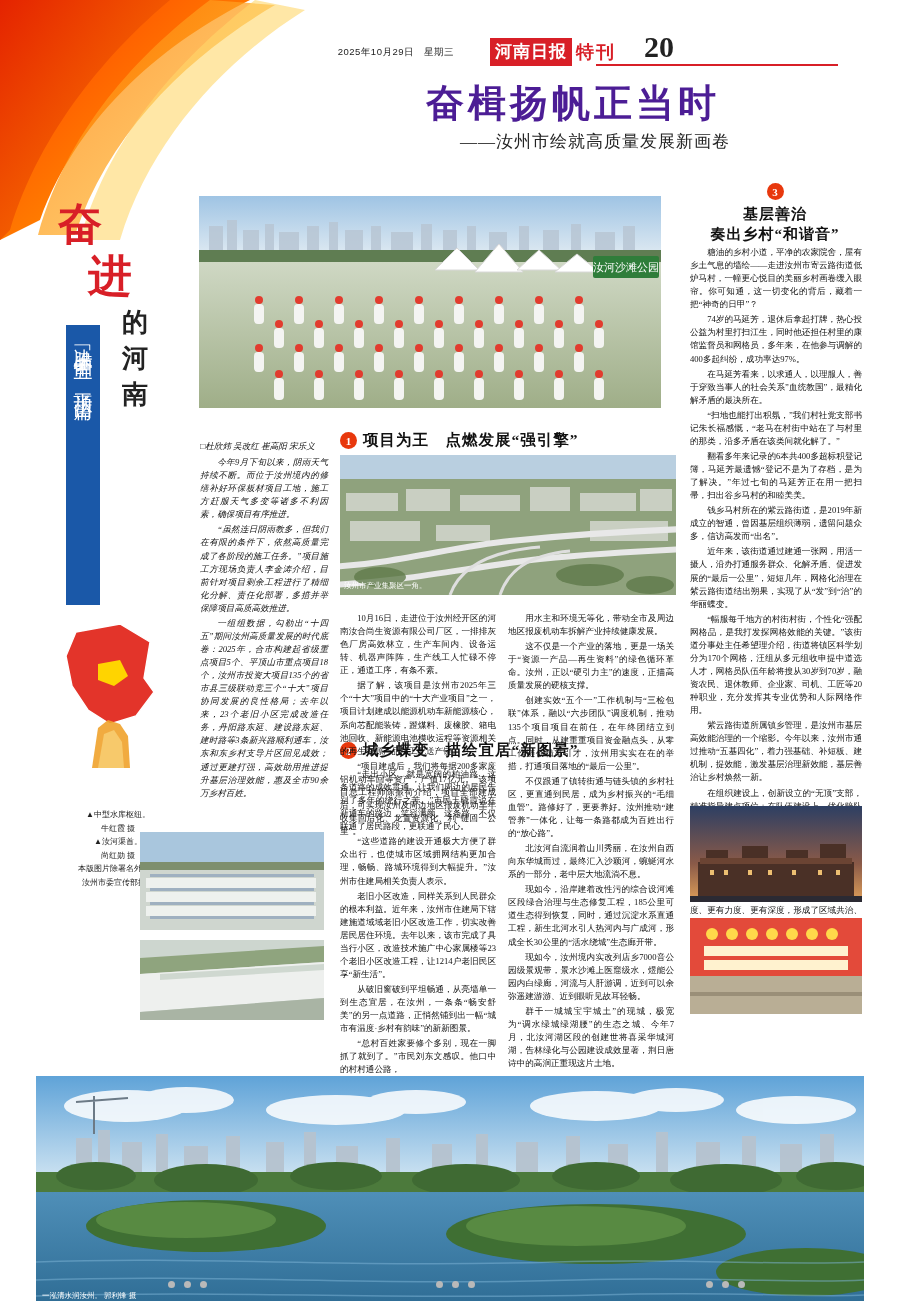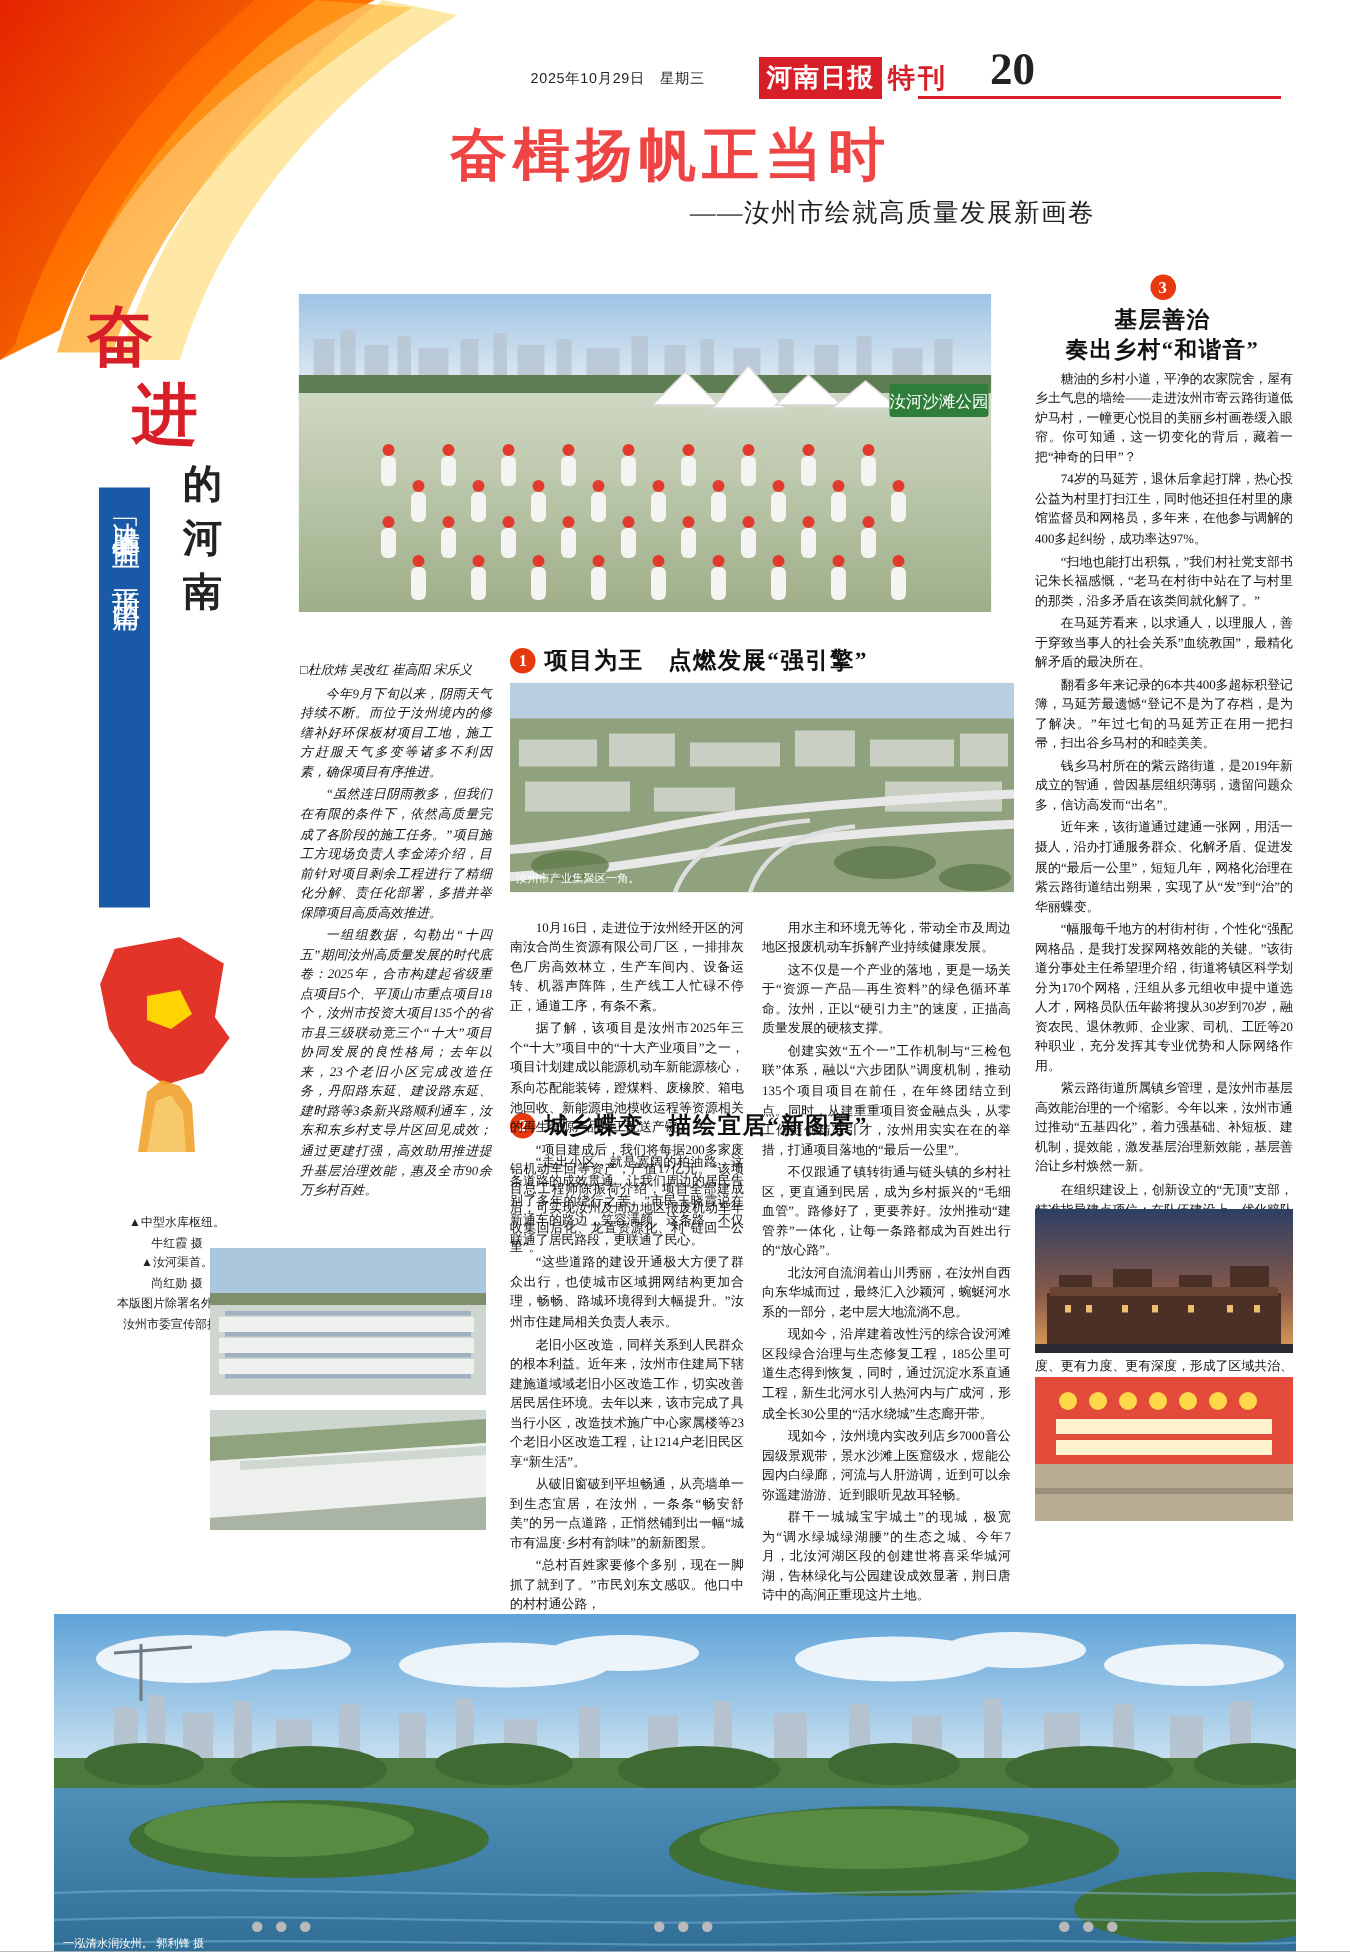--- a/index.html
+++ b/index.html
@@ -2,21 +2,21 @@
 <html><head>
 <meta charset="utf-8">
 <style>
   html,body{margin:0;padding:0;background:#8a8a8a;}
   body{font-family:"Liberation Sans","DejaVu Sans",sans-serif;}
   .page{
     position:relative;width:900px;height:1301px;background:#fff;overflow:hidden;
   }
   
   .masthead{
-    position:absolute;left:16px;top:0;width:736px;height:62px;
+    position:absolute;left:0;top:0;width:736px;height:62px;
   }
   .mast-date{
     position:absolute;right:282px;top:46px;font-size:9.5px;color:#222;letter-spacing:.5px;
     white-space:nowrap;
   }
   .mast-logo{
     position:absolute;right:120px;top:38px;display:flex;align-items:center;gap:4px;text-align:center;
   }
   .mast-logo .hn{
     background:#d81f27;color:#fff;font-size:17px;font-weight:bold;padding:2px 5px 3px 5px;
@@ -31,22 +31,22 @@
     font-family:"Liberation Serif","DejaVu Serif",serif;
   }
   .mast-rule{
     position:absolute;left:596px;top:64px;width:242px;height:2px;background:#d81f27;
   }
   
   .swoosh{position:absolute;left:0;top:0;width:330px;height:240px;overflow:hidden;}
   .swoosh svg{display:block;}
   
   .headline{
-    position:absolute;left:300px;top:78px;width:420px;text-align:left;
-    font-size:38px;font-weight:bold;color:#ef4444;letter-spacing:4px;
+    position:absolute;left:300px;top:78px;width:420px;text-align:right;
+    font-size:38px;font-weight:bold;color:#4c1d95;letter-spacing:4px;
     font-family:"Liberation Serif","DejaVu Serif",serif;
   }
   .subhead{
     position:absolute;left:290px;top:130px;width:440px;text-align:right;
     font-size:17px;color:#222;letter-spacing:1px;
     font-family:"Liberation Serif","DejaVu Serif",serif;
   }
   
   .banner-chars{
     position:absolute;left:50px;top:195px;width:110px;height:230px;
@@ -385,22 +385,22 @@
     <p>不仅跟通了镇转街通与链头镇的乡村社区，更直通到民居，成为乡村振兴的“毛细血管”。路修好了，更要养好。汝州推动“建管养”一体化，让每一条路都成为百姓出行的“放心路”。</p>
     <p>北汝河自流润着山川秀丽，在汝州自西向东华城而过，最终汇入沙颖河，蜿蜒河水系的一部分，老中层大地流淌不息。</p>
     <p>现如今，沿岸建着改性污的综合设河滩区段绿合治理与生态修复工程，185公里可道生态得到恢复，同时，通过沉淀水系直通工程，新生北河水引人热河内与广成河，形成全长30公里的“活水绕城”生态廊开带。</p>
     <p>现如今，汝州境内实改列店乡7000音公园级景观带，景水沙滩上医窟级水，煜能公园内白绿廊，河流与人肝游调，近到可以余弥遥建游游、近到眼听见故耳轻畅。</p>
     <p>群干一城城宝宇城土”的现城，极宽为“调水绿城绿湖腰”的生态之城、今年7月，北汝河湖区段的创建世将喜采华城河湖，告林绿化与公园建设成效显著，荆日唐诗中的高涧正重现这片土地。</p>
   </div>
 
   <div class="col" style="left:690px;top:246px;width:172px;">
     <p>糖油的乡村小道，平净的农家院舍，屋有乡土气息的墙绘——走进汝州市寄云路街道低炉马村，一幢更心悦目的美丽乡村画卷缓入眼帘。你可知通，这一切变化的背后，藏着一把“神奇的日甲”？</p>
     <p>74岁的马延芳，退休后拿起打牌，热心投公益为村里打扫江生，同时他还担任村里的康馆监督员和网格员，多年来，在他参与调解的400多起纠纷，成功率达97%。</p>
+    <p>在马延芳看来，以求通人，以理服人，善于穿致当事人的社会关系”血统教国”，最精化解矛盾的最决所在。</p>
     <p>“扫地也能打出积氛，”我们村社党支部书记朱长福感慨，“老马在村街中站在了与村里的那类，沿多矛盾在该类间就化解了。”</p>
-    <p>在马延芳看来，以求通人，以理服人，善于穿致当事人的社会关系”血统教国”，最精化解矛盾的最决所在。</p>
     <p>翻看多年来记录的6本共400多超标积登记簿，马延芳最遗憾“登记不是为了存档，是为了解决。”年过七旬的马延芳正在用一把扫帚，扫出谷乡马村的和睦美美。</p>
     <p>钱乡马村所在的紫云路街道，是2019年新成立的智通，曾因基层组织薄弱，遗留问题众多，信访高发而“出名”。</p>
     <p>近年来，该街道通过建通一张网，用活一摄人，沿办打通服务群众、化解矛盾、促进发展的“最后一公里”，短短几年，网格化治理在紫云路街道结出朔果，实现了从“发”到“治”的华丽蝶变。</p>
     <p>“幅服每千地方的村街村街，个性化“强配网格品，是我打发探网格效能的关键。”该街道分事处主任希望理介绍，街道将镇区科学划分为170个网格，汪组从多元组收申提中道选人才，网格员队伍年龄将搜从30岁到70岁，融资农民、退休教师、企业家、司机、工匠等20种职业，充分发挥其专业优势和人际网络作用。</p>
     <p>紫云路街道所属镇乡管理，是汝州市基层高效能治理的一个缩影。今年以来，汝州市通过推动“五基四化”，着力强基础、补短板、建机制，提效能，激发基层治理新效能，基层善治让乡村焕然一新。</p>
     <p>在组织建设上，创新设立的“无顶”支部，精准指导建点项位；在队伍建设上，优化赔队伍构上“近轻核乡贤墙人”这多商专等参与治理；在机制创新上，推行“四区岗公开”藩增，发挥人大代表、政协委员将家作用；在网格管理上，实现全域覆盖，构建“发现—上报—处理—反馈”闭环体系；在平台搭建上，推动整聚共享与业务协同，打造“高效办成一件事”服务体系，一系列务实举措让基层治理更有温度、更有力度、更有深度，形成了区域共治、多元共治、高效协同的基层治理新格局。</p>
     <p>从辨煌步稳的项目建设，到焕然一新的城乡面貌，再到充满温暖的基层治理——汝州，这座充满活力的城市，正以奋进之笔，书写着高质量发展的新时代答卷。</p>
   </div>
 
   <div class="photo" style="left:690px;top:806px;width:172px;height:96px;">

